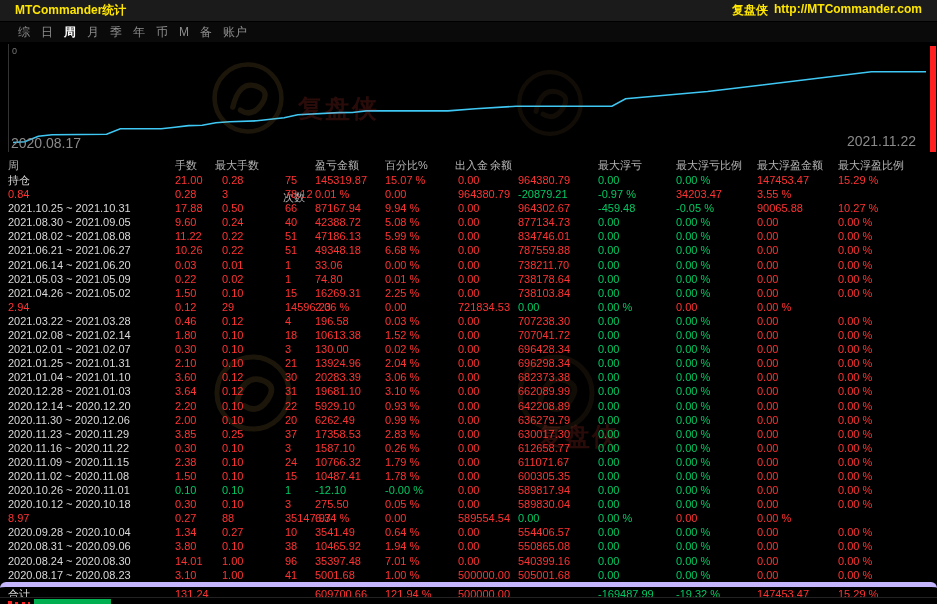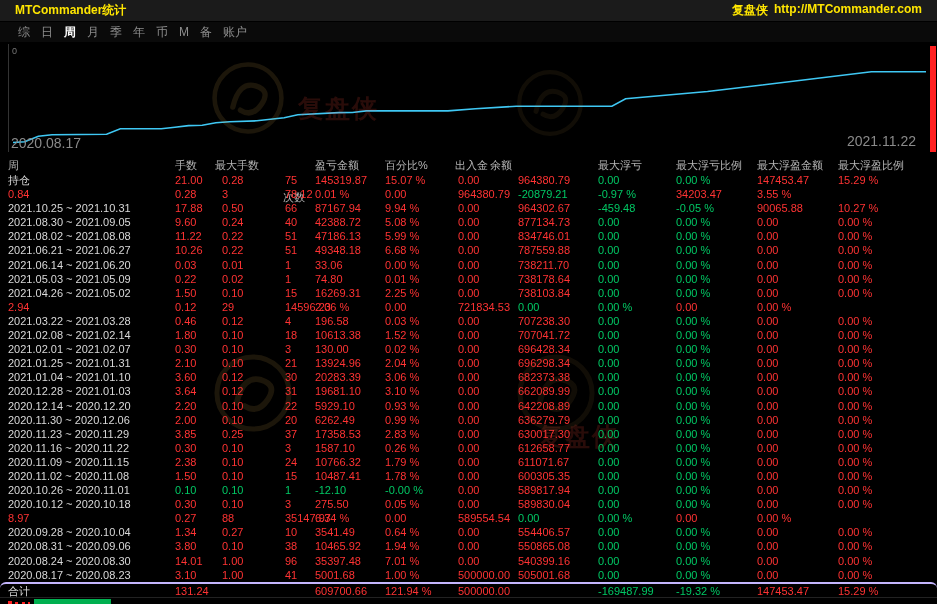--- a/index.html
+++ b/index.html
@@ -39,21 +39,21 @@
   .throw{height:16px;line-height:16px;}
   .throw .cell{color:#b4b4b4;}
   .throw .cell:nth-child(3){margin-left:-7px;}
   .throw .cell:nth-child(4){margin-left:-2px;margin-top:32px;}
   .throw .cell:nth-child(7){margin-left:-3px;}
   .throw .cell:nth-child(8){margin-left:-28px;}
   .cell{overflow:visible;}
   .date{color:#d9d9d9;}
   .red{color:var(--profit,#ff3333);}
   .green{color:var(--loss,#00c864);}
-  .trow.total{border-top:2px solid #c4b5fd;height:15px;line-height:15px;border-radius:6px;}
+  .trow.total{border-top:5px solid #c4b5fd;height:15px;line-height:15px;border-radius:6px;}
   
   .bottom-strip{position:absolute;left:0;top:597px;width:937px;height:7px;background:#000;border-top:1px solid #222;}
   .bs-bar{position:absolute;bottom:1px;}
   
   .wm{position:absolute;pointer-events:none;}
   .wm-logo{opacity:0.13;}
   .wm-logo.faint{opacity:0.08;}
   .wm-red{color:#ff4a3a;opacity:0.16;font-size:25px;font-weight:bold;letter-spacing:2px;}
 </style>
 </head>

